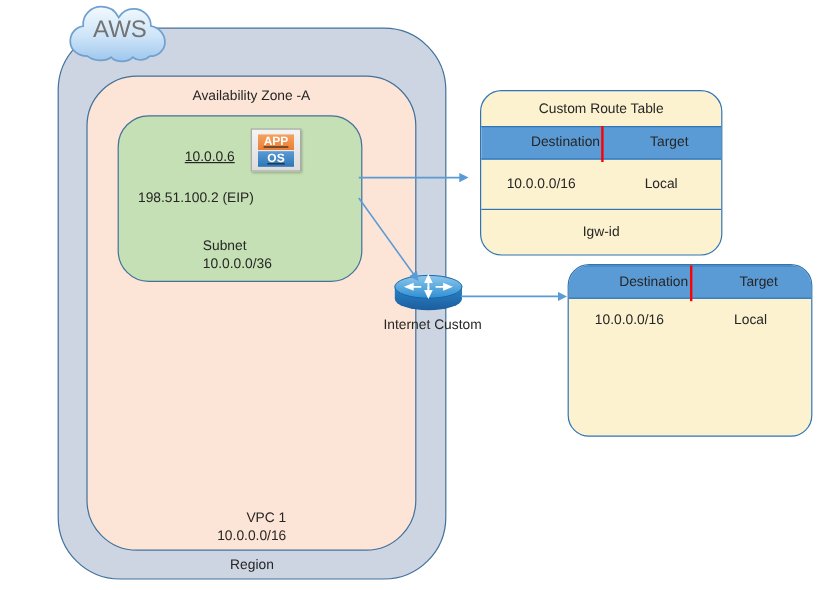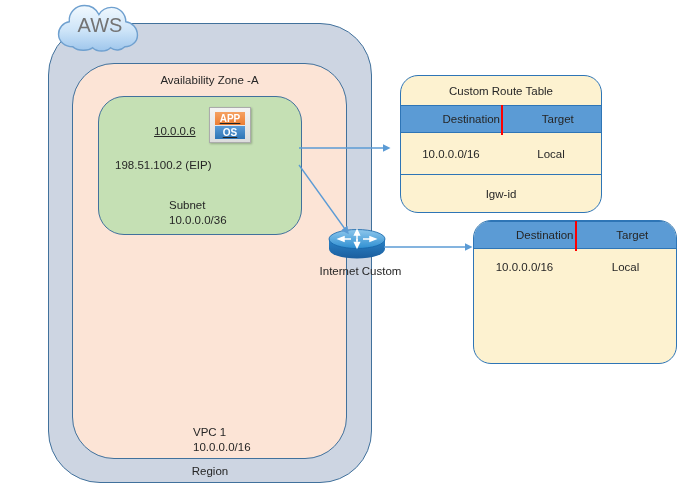--- a/index.html
+++ b/index.html
@@ -14,21 +14,21 @@
   .region{
     left:48px;top:23px;width:322px;height:458px;
     background:#cdd5e2;border:1.5px solid #41719c;border-radius:52px;
   }
   .region-label{left:0;bottom:4px;width:100%;text-align:center;}
   .az{
     left:23px;top:39px;width:273px;height:394px;
     background:#fce4d6;border:1.4px solid #41719c;border-radius:42px;
   }
   .az-label{left:0;top:9px;width:100%;text-align:center;}
-  .vpc-label{left:120px;top:361px;text-align:left;line-height:15px;}
+  .vpc-label{left:108px;top:361px;text-align:right;line-height:15px;}
   .subnet{
     left:25px;top:32px;width:202px;height:137px;
     background:#c5e0b4;border:1.4px solid #41719c;border-radius:26px;
   }
   .ip{left:55px;top:27px;text-decoration:underline;}
   .eip{left:16px;top:61px;}
   .subnet-label{left:70px;top:101px;line-height:15px;}
 
   
   .instance{

